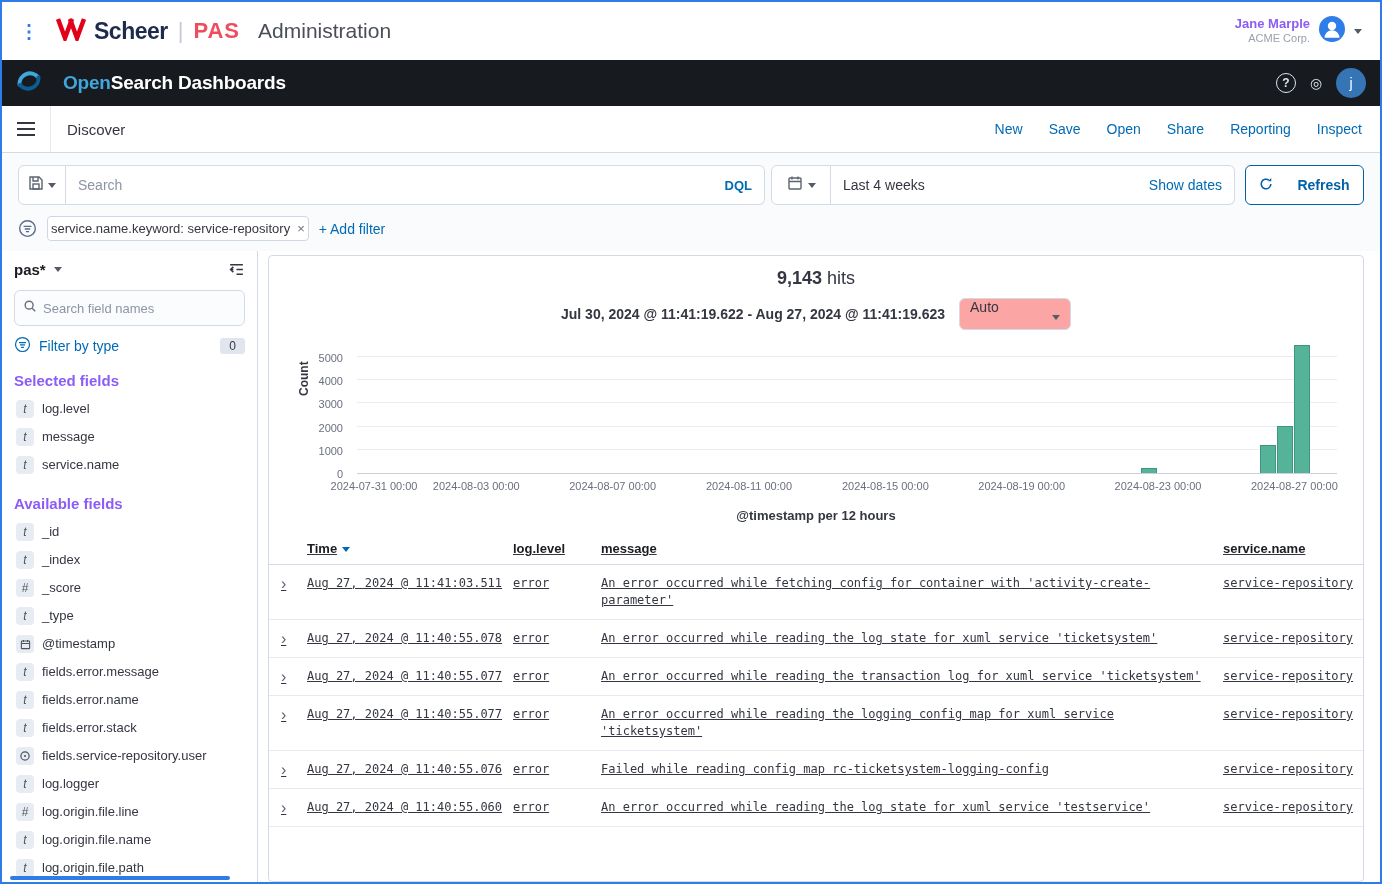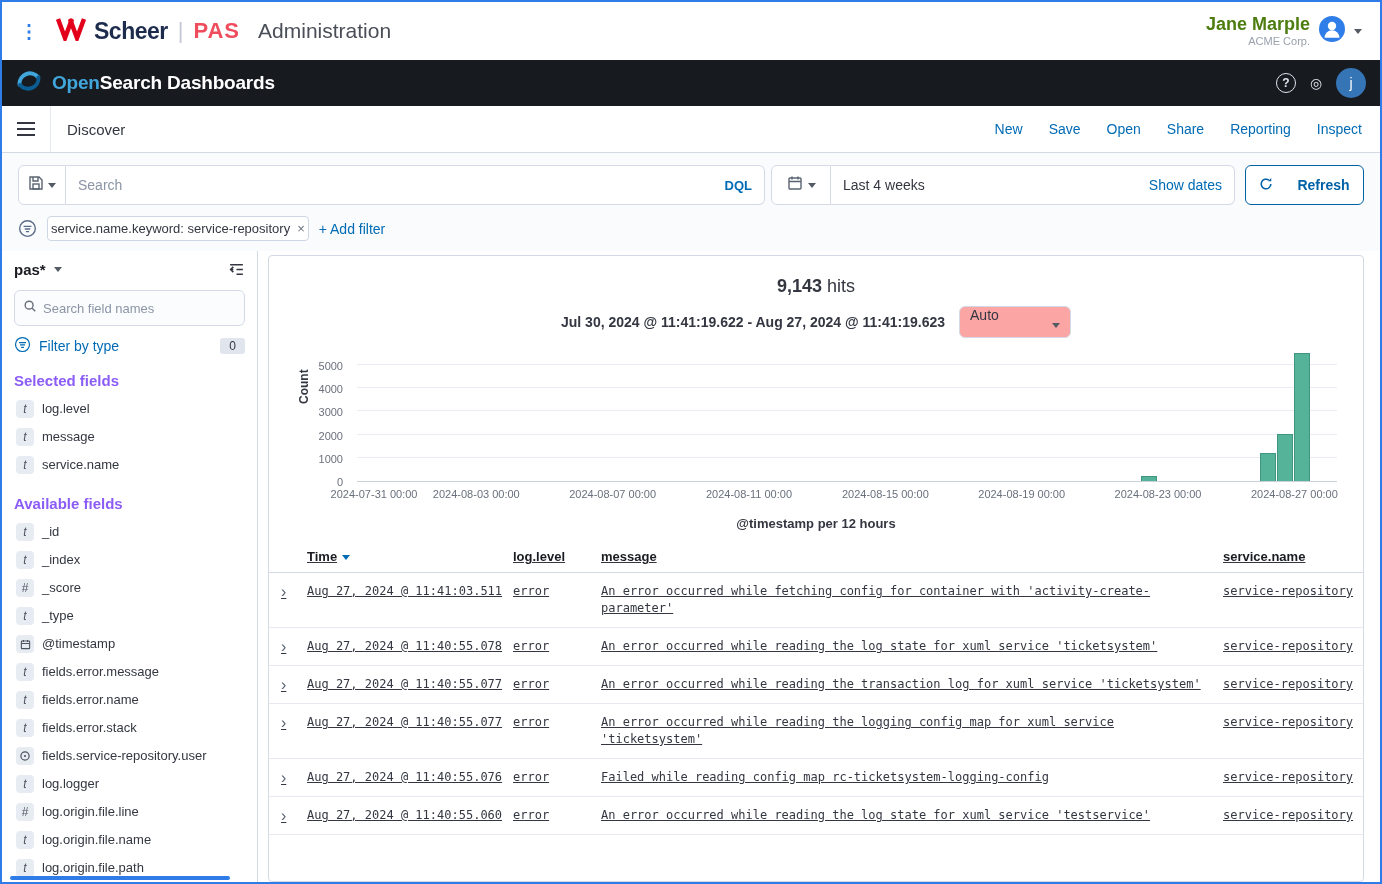--- a/index.html
+++ b/index.html
@@ -10,27 +10,27 @@
   
   .adminbar { height:58px; background:#fff; display:flex; align-items:center; padding:0 18px 0 14px; flex:0 0 auto; }
   .kebab { color:#2e7de9; font-size:19px; font-weight:bold; width:26px; text-align:center; cursor:pointer; }
   .brand { display:flex; align-items:center; gap:8px; margin-left:14px; }
   .brand-scheer { font-size:23px; font-weight:bold; color:#1d2c4d; letter-spacing:-0.5px; }
   .brand-sep { color:#c3c9d4; font-size:22px; font-weight:300; margin:0 2px; }
   .brand-pas { font-size:22px; font-weight:600; color:#ef4d5e; letter-spacing:1px; }
   .admin-title { font-size:21px; color:#4a4e57; margin-left:18px; font-weight:400; }
   .admin-right { margin-left:auto; display:flex; align-items:center; gap:8px; }
   .user-meta { text-align:right; line-height:1.25; }
-  .user-name { font-size:18px; font-weight:bold; color:#4d7c0f; }
+  .user-name { font-size:13px; font-weight:bold; color:#8b5cf6; }
   .user-org { font-size:11px; color:#9aa1ac; }
   .caret { width:0; height:0; border-left:4px solid transparent; border-right:4px solid transparent; border-top:5px solid #555b64; display:inline-block; }
 
   
   .osdbar { height:46px; background:#171a1f; display:flex; align-items:center; padding:0 14px; flex:0 0 auto; }
-  .osd-brand { display:flex; align-items:center; gap:10px; }
+  .osd-brand { display:flex; align-items:center; gap:21px; }
   .osd-title { font-size:19px; font-weight:bold; letter-spacing:-0.2px; }
   .osd-open { color:#41a6dc; } .osd-search { color:#fff; } .osd-rest { color:#fff; }
   .osd-right { margin-left:auto; display:flex; align-items:center; gap:10px; }
   .osd-ic { color:#dfe5ef; font-size:14px; width:20px; height:20px; border-radius:50%; display:flex; align-items:center; justify-content:center; cursor:pointer; }
   .osd-ic.q { border:1.4px solid #dfe5ef; font-size:12px; font-weight:bold; }
   .avatar-j { width:30px; height:30px; border-radius:50%; background:#3575b5; color:#fff; font-size:14px; display:flex; align-items:center; justify-content:center; cursor:pointer; }
 
   
   .navbar { height:47px; background:#fff; border-bottom:1px solid #d3dae6; display:flex; align-items:center; padding:0 18px 0 0; flex:0 0 auto; }
   .hamburger { width:49px; height:100%; border-right:1px solid #e4e8ef; display:flex; flex-direction:column; justify-content:center; align-items:center; gap:4px; cursor:pointer; }
@@ -74,21 +74,21 @@
   .countbadge { margin-left:auto; background:#e0e5ee; color:#343741; border-radius:3px; font-size:12px; padding:1px 9px; }
   .fheading { font-size:15px; font-weight:bold; color:#8b5cf6; margin-top:16px; }
   .flist { margin-top:6px; }
   .field-row { display:flex; align-items:flex-start; gap:8px; padding:5px 2px; cursor:pointer; border-radius:4px; }
   .fbadge { width:18px; height:18px; flex:0 0 auto; background:#e7ecf2; border-radius:4px; color:#4d5460; font-size:12px; display:flex; align-items:center; justify-content:center; font-style:italic; }
   .fbadge.num { font-style:normal; }
   .fname { font-size:13px; color:#343741; line-height:1.3; word-break:break-all; padding-top:1px; }
   .hscroll { position:absolute; bottom:2px; left:8px; width:220px; height:4px; background:#2f7ce8; border-radius:2px; }
 
   .main { flex:1; min-width:0; padding:4px 16px 0 10px; overflow:hidden; }
-  .panel { border:1px solid #d3dae6; border-radius:4px; background:#fff; height:100%; padding:20px 0 0 0; overflow:hidden; }
+  .panel { border:1px solid #d3dae6; border-radius:4px; background:#fff; height:100%; padding:12px 0 0 0; overflow:hidden; }
 
   .hitsline { text-align:center; font-size:18px; color:#343741; }
   .hitsline .n { font-weight:bold; }
   .subline { margin-top:9px; display:flex; align-items:center; justify-content:center; gap:14px; }
   .timespan { font-size:14px; font-weight:600; color:#343741; }
   .intervalsel { height:32px; min-width:112px; background:#fca5a5; border:1px solid #d3dae6; border-radius:6px; display:flex; align-items:flex-start; padding:0 10px; font-size:14px; color:#343741; cursor:pointer;flex-direction:column; }
   .intervalsel .caret { margin-left:auto; }
 
   .chart { position:relative; margin:14px 26px 0 26px; height:152px; }
   .ylab { position:absolute; left:2px; top:52px; transform:rotate(-90deg); transform-origin:left top; font-size:12px; font-weight:bold; color:#343741; }

